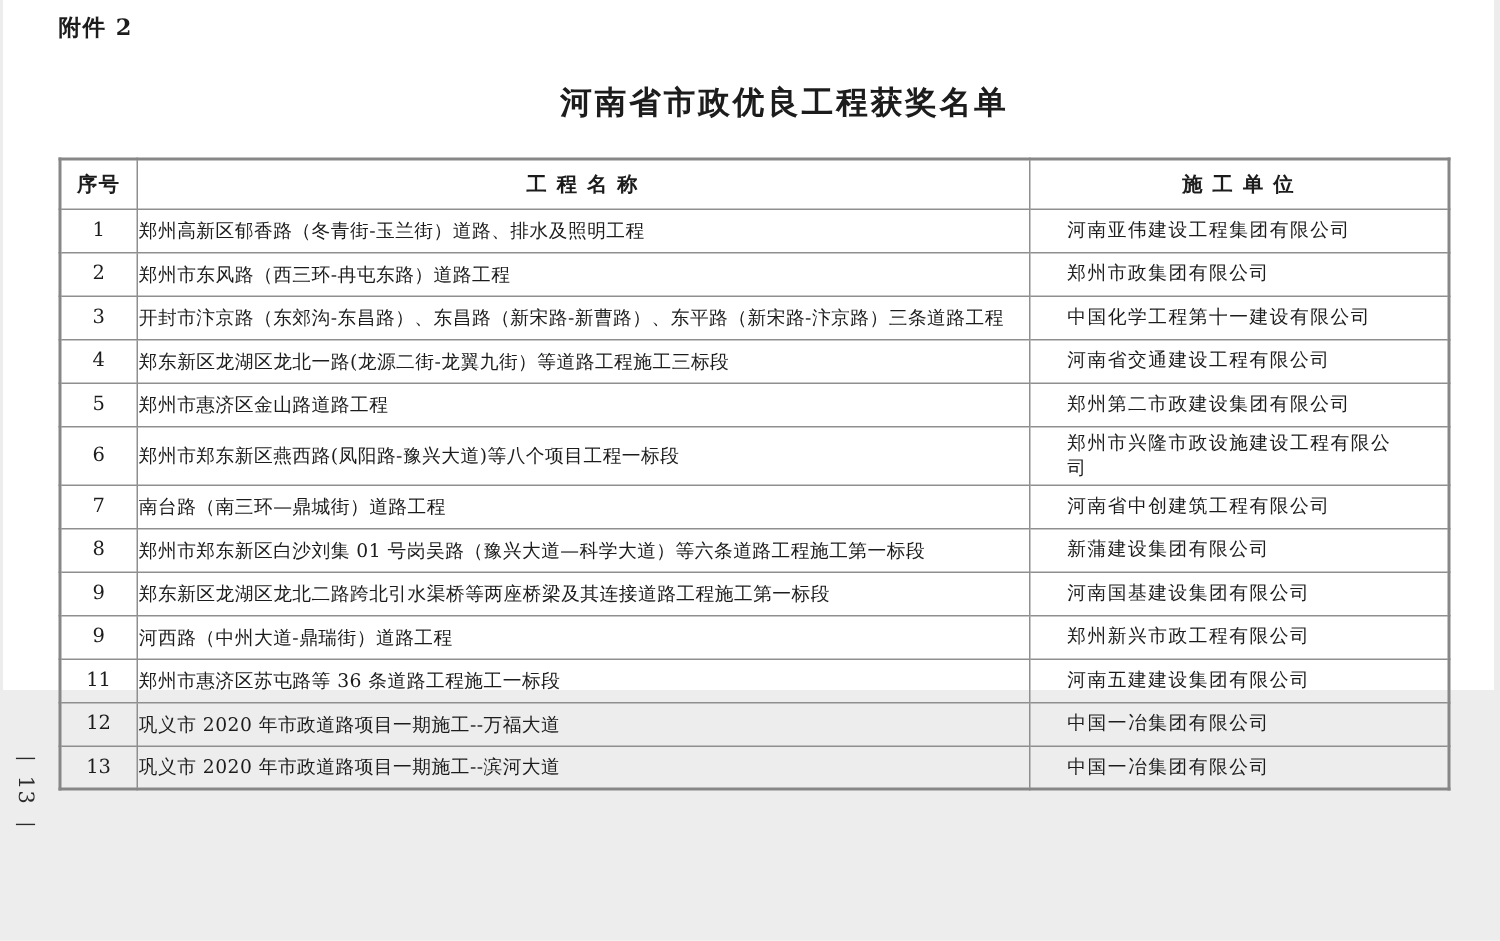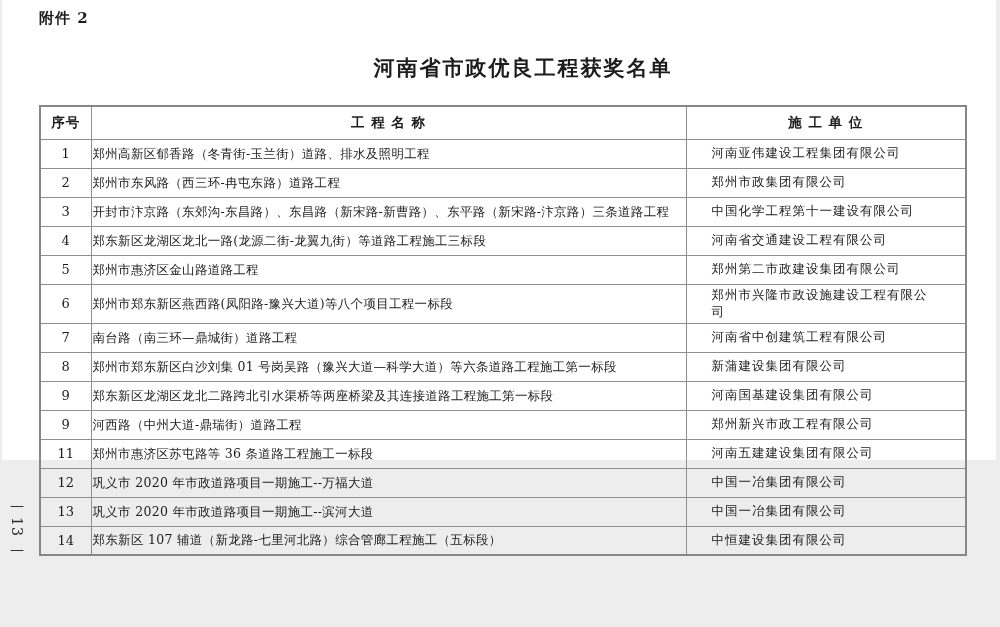--- a/index.html
+++ b/index.html
@@ -184,25 +184,20 @@
     <td class="project">巩义市 2020 年市政道路项目一期施工--万福大道</td>
     <td class="company">中国一冶集团有限公司</td>
   </tr>
 
   <tr>
     <td class="no">13</td>
     <td class="project">巩义市 2020 年市政道路项目一期施工--滨河大道</td>
     <td class="company">中国一冶集团有限公司</td>
   </tr>
 
-  <tr>
-    <td class="no">14</td>
-    <td class="project">郑东新区 107 辅道（新龙路-七里河北路）综合管廊工程施工（五标段）</td>
-    <td class="company">中恒建设集团有限公司</td>
-  </tr>
 
 </tbody>
   </table>
 
   <div class="page-number">
     <span class="dash">—</span>
     <span class="num">13</span>
     <span class="dash">—</span>
   </div>
 

